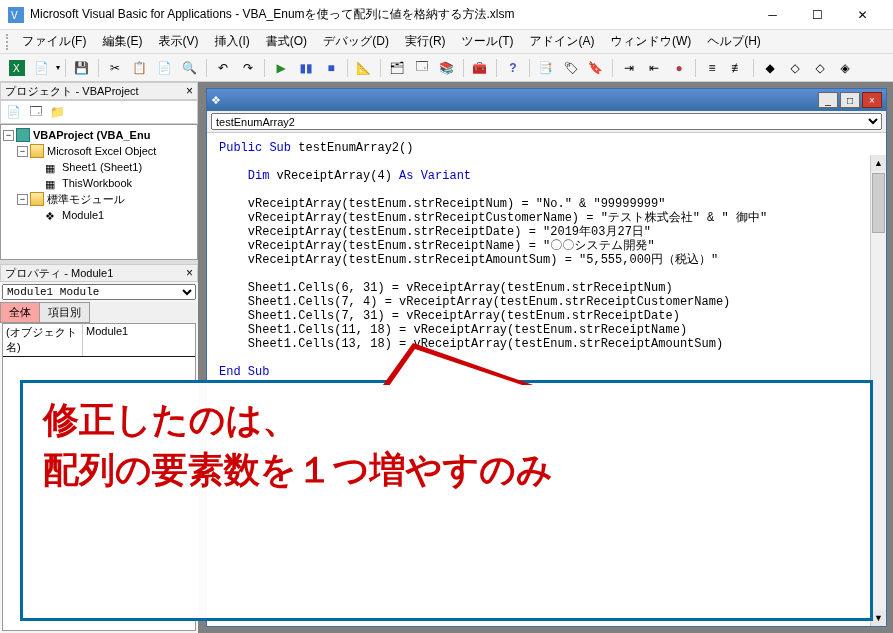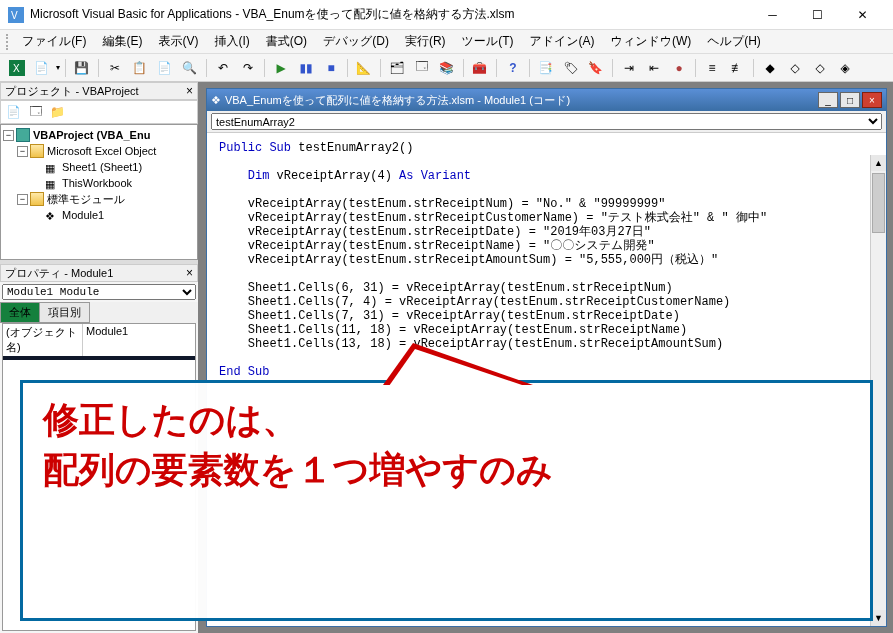--- a/index.html
+++ b/index.html
@@ -33,24 +33,24 @@
 .tree-icon { width: 14px; height: 14px; display: inline-block; margin-right: 3px; }
 .folder-icon { background: linear-gradient(#ffe9a8,#f0c24a); border: 1px solid #c09020; }
 .vba-icon { background: #4a9; border:1px solid #277; }
 
 .splitter-h { height: 4px; background: #ddd; cursor: row-resize; }
 
 .props-panel { flex: 1; display: flex; flex-direction: column; }
 .props-dropdown { margin: 2px; display: flex; }
 .props-dropdown select { flex: 1; font-size: 11px; font-family: Liberation Mono, monospace; }
 .props-tabs { display: flex; font-size: 11px; background: #f0f0f0; }
-.props-tab { padding: 2px 8px; border: 1px solid #999; background: #15803d; margin-right: -1px; }
+.props-tab { padding: 2px 8px; border: 1px solid #999; background: #fca5a5; margin-right: -1px; }
 .props-tab.inactive { background: #e8e8e8; }
 .props-grid { background: #fff; border: 1px solid #999; flex: 1; margin: 0 2px 2px; }
-.props-grid-row { display: flex; border-bottom: 4px solid #0f172a; font-size: 11px; }
+.props-grid-row { display: flex; border-bottom: 1px solid #0f172a; font-size: 11px; }
 .props-grid-row > div:first-child { width: 80px; padding: 1px 3px; border-right: 1px solid #ccc; }
 .props-grid-row > div:last-child { flex: 1; padding: 1px 3px; }
 
 .mdi { flex: 1; position: relative; background: #808080; padding: 6px; }
 .code-window { position: absolute; left: 6px; top: 6px; right: 6px; bottom: 6px; background: #fff; border: 1px solid #3a6ea5; display: flex; flex-direction: column; }
 .code-title { height: 22px; background: linear-gradient(#5a8fd6,#3a6ea5); color: #fff; display: flex; align-items: center; padding: 0 4px; font-size: 11px; }
 .code-title .win-icons { margin-left: auto; display: flex; gap: 2px; }
 .code-title .win-ico { width: 20px; height: 16px; background: #e8e8e8; border: 1px solid #666; display: flex; align-items: center; justify-content: center; font-size: 10px; color: #000; }
 .code-title .win-ico.close { background: #d04030; color: #fff; border-color: #802010; }
 
@@ -229,21 +229,20 @@
           <div>Module1</div>
         </div>
       </div>
     </div>
   </div>
 
   <div class="mdi">
     <div class="code-window">
       <div class="code-title">
         <span style="margin-right:4px">❖</span>
-        <span>VBA_Enumを使って配列に値を格納する方法.xlsm - Module1 (コード)</span>
         <div class="win-icons">
           <div class="win-ico">_</div>
           <div class="win-ico">□</div>
           <div class="win-ico close">×</div>
         </div>
       </div>
       <div class="code-dropdowns">
         <select><option>testEnumArray2</option></select>
       </div>
       <div class="code-area" style="position:relative">

